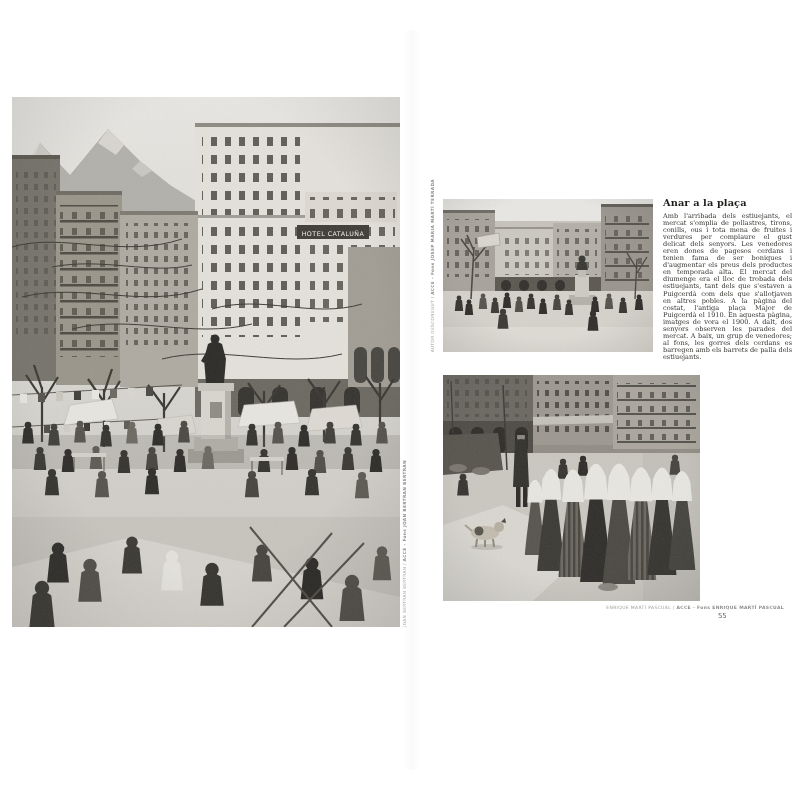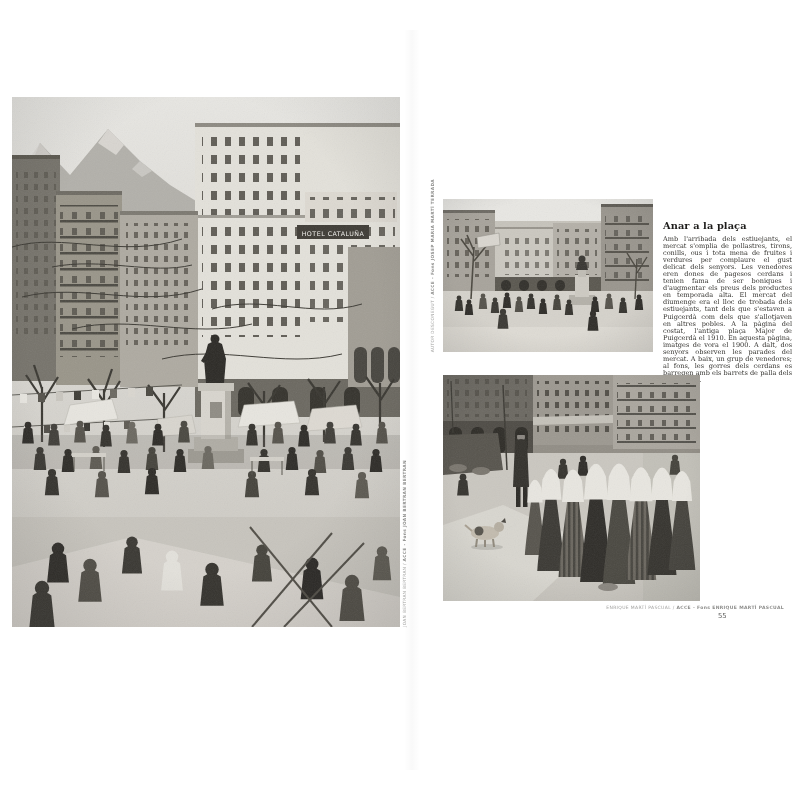--- a/index.html
+++ b/index.html
@@ -18,21 +18,21 @@
             letter-spacing:.35px; color:#a2a2a0; white-space:nowrap; }
   .credit b { font-weight:700; color:#8d8d8b; }
   .vert { position:absolute; writing-mode:vertical-rl; transform:rotate(180deg); }
   .credit-main { left:402px; bottom:173px; }
   .credit-top  { left:430px; bottom:448px; }
   .credit-bottom { position:absolute; left:443px; top:605px; width:341px;
                    text-align:right; font-size:4.5px; }
 
   .article { position:absolute; left:663px; top:197px; width:129px; }
   .article h1 { font:700 9.8px/12px "DejaVu Serif", serif; color:#1d1c1a;
-                margin-bottom:4px; letter-spacing:.1px;margin-top:23px; }
+                margin-bottom:4px; letter-spacing:.1px; }
   .article p  { font:6.55px/7.05px "DejaVu Serif", serif; color:#34332f;
                 text-align:justify; }
 
   .pagenum { position:absolute; left:718px; top:612px; width:60px;
              font:6.8px "DejaVu Sans", sans-serif; color:#5c5c5a; }
 
   .gutter { position:absolute; left:404px; top:30px; width:16px; height:740px;
             background:linear-gradient(90deg, rgba(0,0,0,0) 0%, rgba(0,0,0,0.025) 50%, rgba(0,0,0,0) 100%); }
 </style>
 </head>

